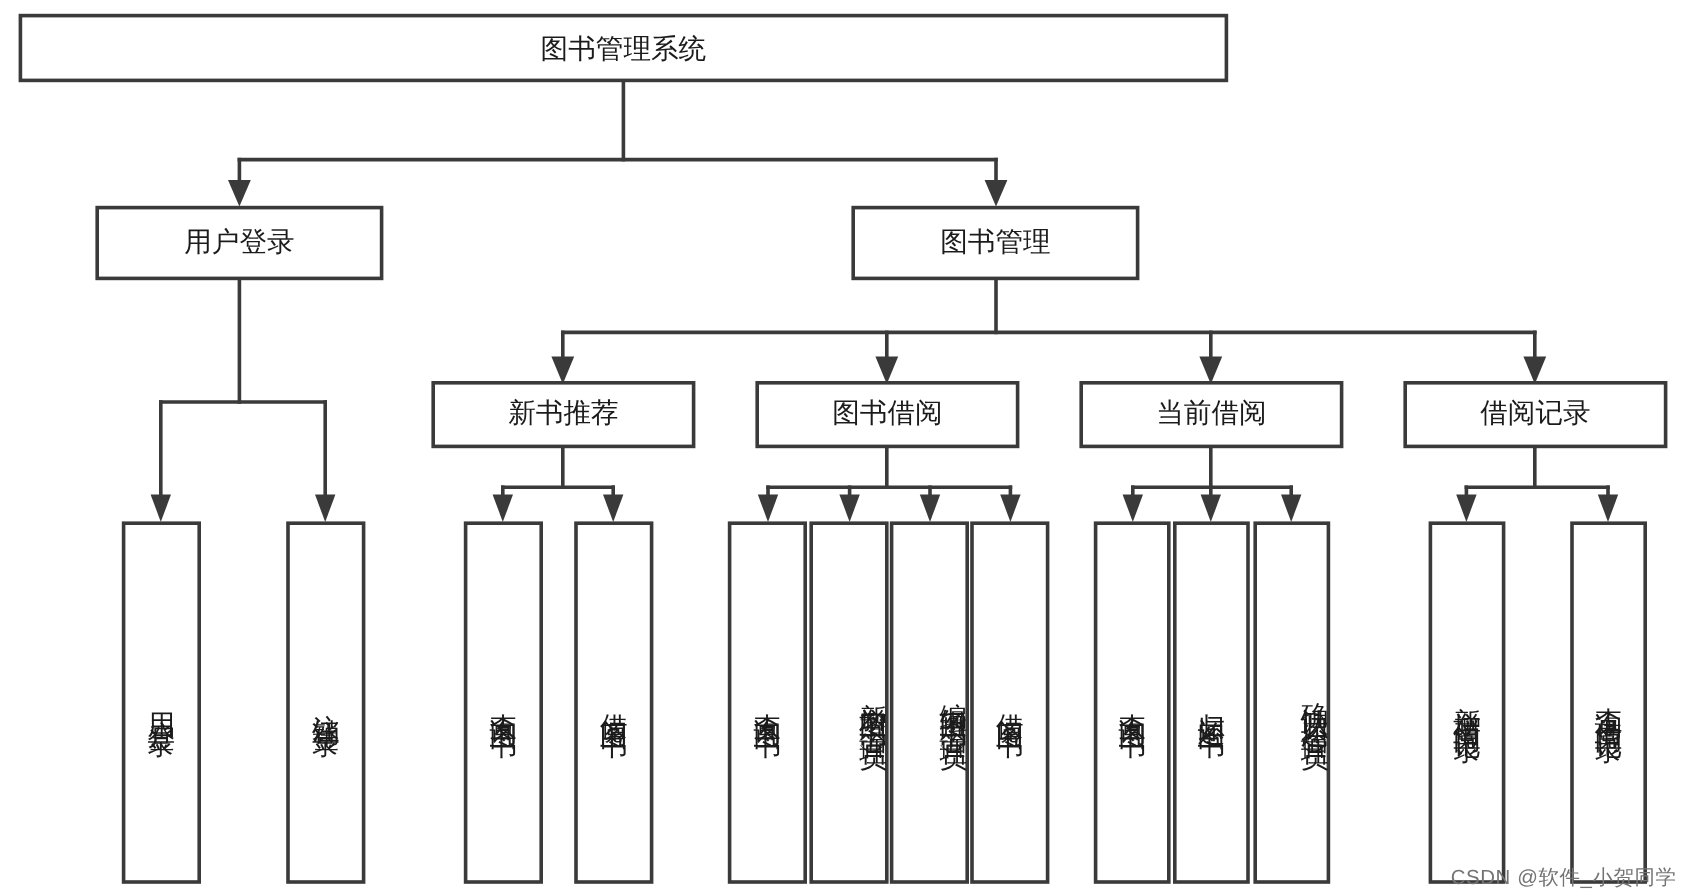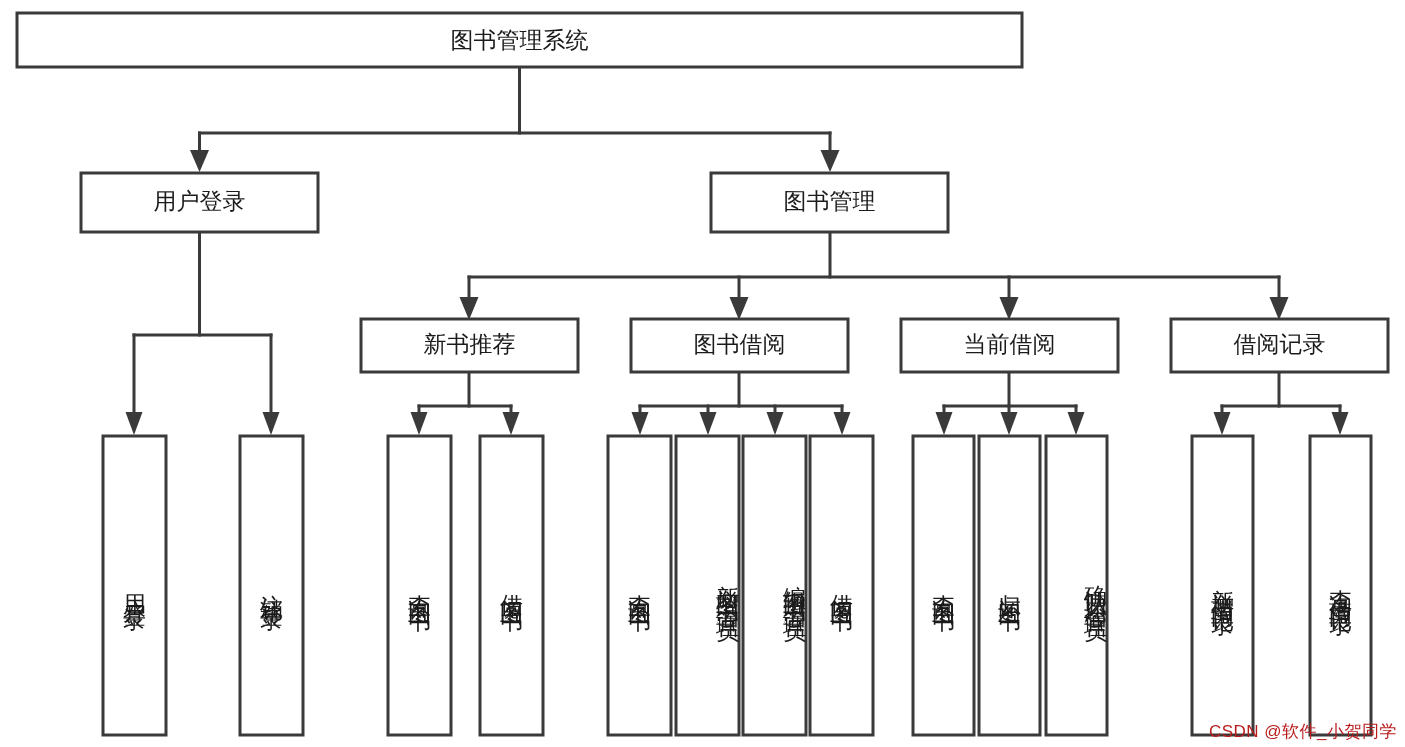--- a/index.html
+++ b/index.html
@@ -67,21 +67,21 @@
     color: #1b1b1b;
     white-space: nowrap;
     pointer-events: none;
   }
   .watermark {
     position: absolute;
     right: 8px;
     bottom: 4px;
     font-family: "Liberation Sans", "DejaVu Sans", sans-serif;
     font-size: 17px;
-    color: #b91c1c;
+    color: #737373;
     letter-spacing: 0.5px;
     white-space: nowrap;
   }
 </style>
 </head>
 <body>
 
 <div id="diagram-root">
 
   <svg class="diagram" viewBox="0 0 1405 747">

